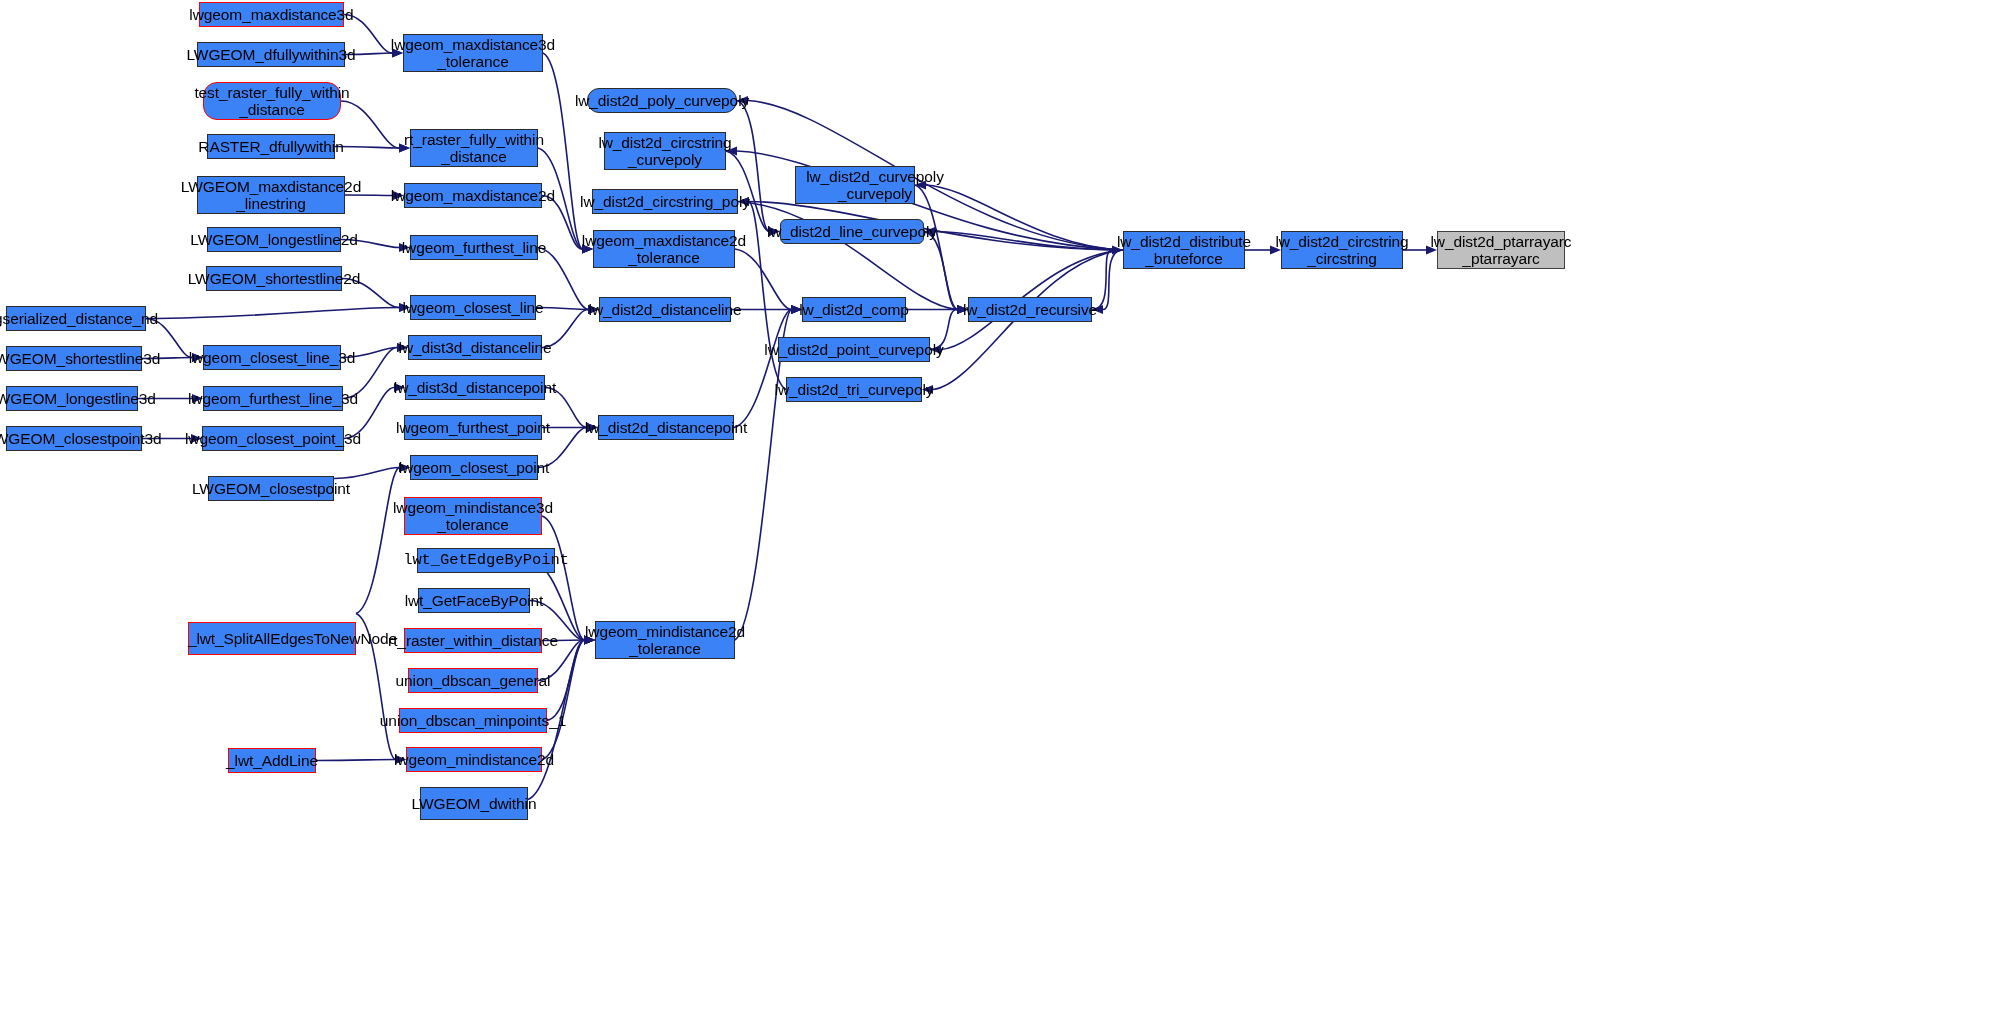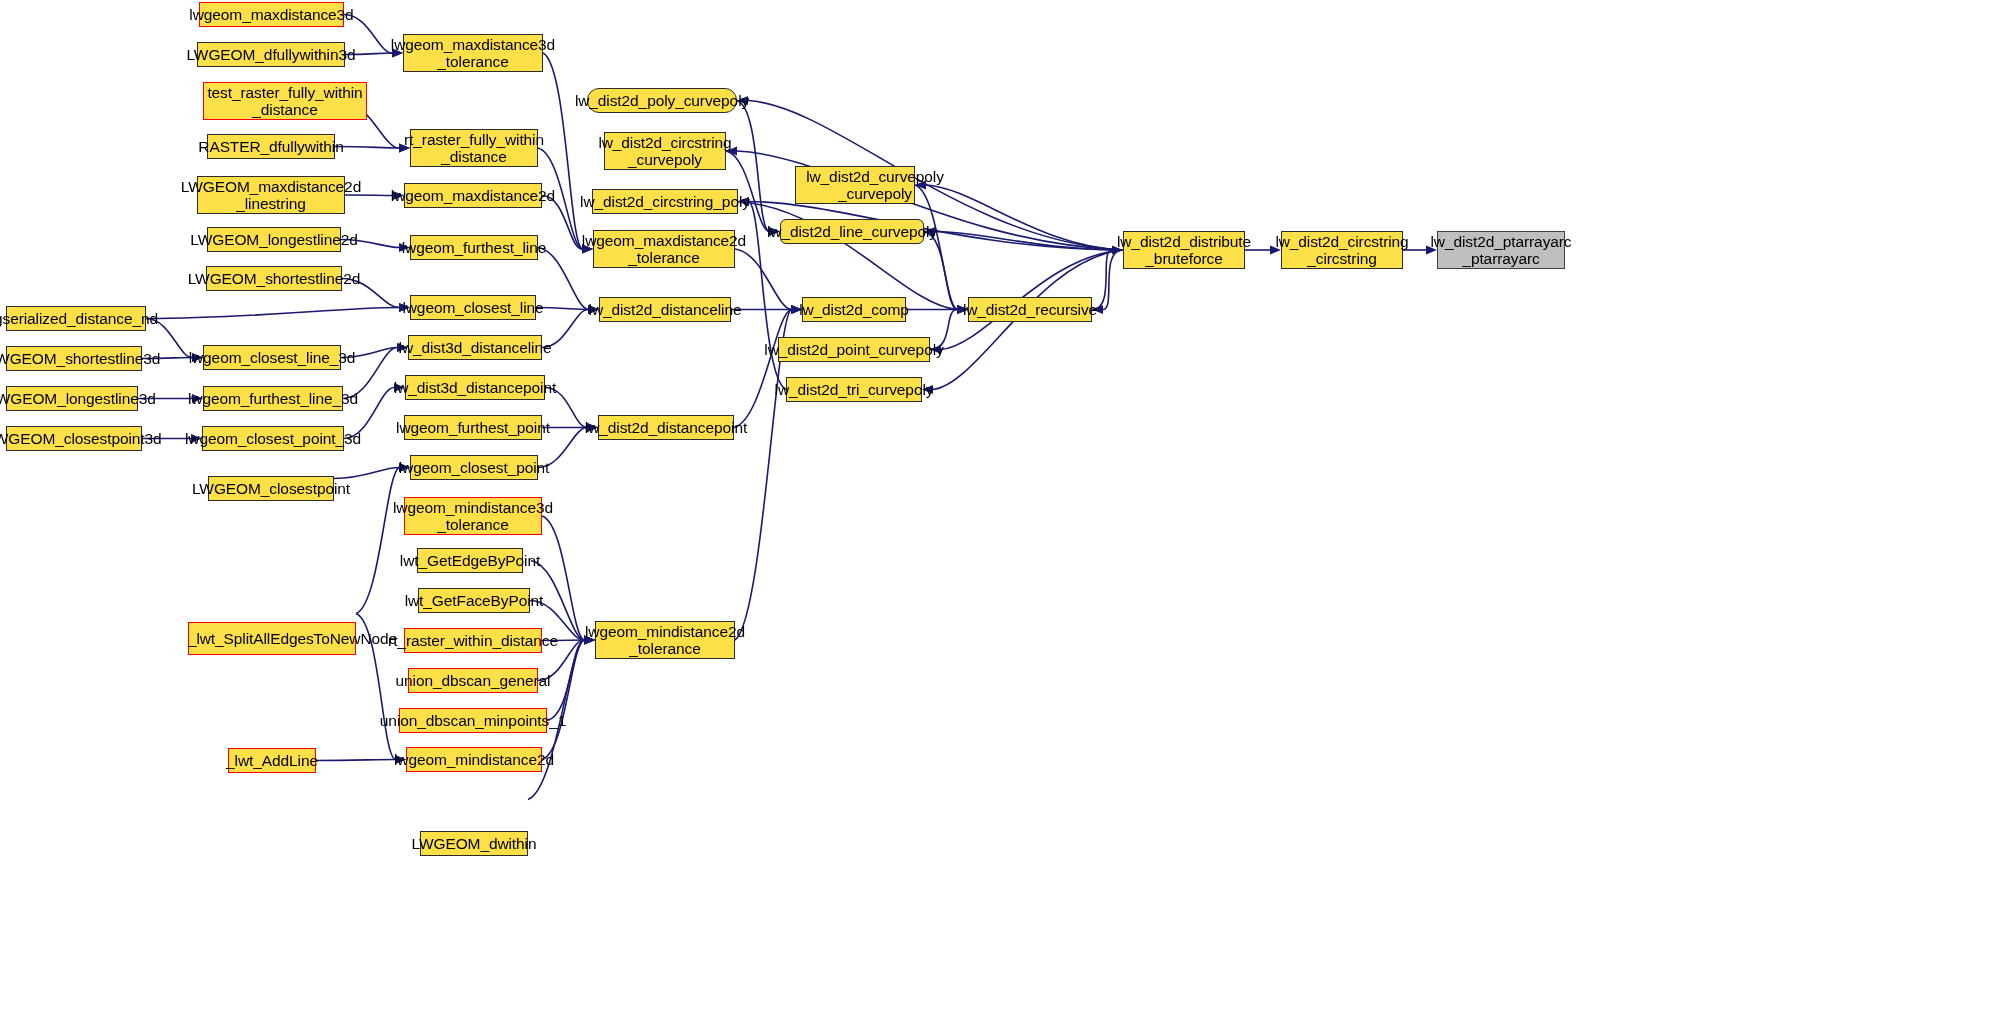--- a/index.html
+++ b/index.html
@@ -24,21 +24,21 @@
     height: 1035px;
     pointer-events: none;
   }
   .node {
     position: absolute;
     box-sizing: border-box;
     display: flex;
     align-items: center;
     justify-content: center;
     text-align: center;
-    background: #fde047;
+    background: #3b82f6;
     border: 1px solid #2b2b2b;
     color: #000000;
     font-size: 15.5px;
     line-height: 17px;
     letter-spacing: -0.1px;
     white-space: pre-line;
     padding: 0 4px;
     z-index: 5;
   }
   .node.red {
@@ -180,21 +180,21 @@
       <path class="edge-path" d="M 1245 250 C 1269 250, 1256.8 250, 1270 250"></path>
       <polygon class="arrow-head" points="1281,250 1270,245.5 1270,254.5"></polygon>
       <path class="edge-path" d="M 1403 250 C 1427 250, 1412.8 250, 1426 250"></path>
       <polygon class="arrow-head" points="1437,250 1426,245.5 1426,254.5"></polygon>
     </svg>
   <div id="node-layer">
       <div class="node red" style="left: 199px; top: 2px; width: 145px; height: 25px;">lwgeom_maxdistance3d</div>
       <div class="node" style="left: 197px; top: 42px; width: 148px; height: 25px;">LWGEOM_dfullywithin3d</div>
       <div class="node" style="left: 403px; top: 34px; width: 140px; height: 38px;">lwgeom_maxdistance3d
 _tolerance</div>
-      <div class="node red" style="left: 203px; top: 82px; width: 164px; height: 38px;">test_raster_fully_within
+      <div class="node red" style="left: 203px; top: 82px; width: 138px; height: 38px; border-radius: 14px;">test_raster_fully_within
 _distance</div>
       <div class="node" style="left: 207px; top: 134px; width: 128px; height: 25px;">RASTER_dfullywithin</div>
       <div class="node" style="left: 410px; top: 129px; width: 128px; height: 38px;">rt_raster_fully_within
 _distance</div>
       <div class="node" style="left: 197px; top: 176px; width: 148px; height: 38px;">LWGEOM_maxdistance2d
 _linestring</div>
       <div class="node" style="left: 404px; top: 183px; width: 138px; height: 25px;">lwgeom_maxdistance2d</div>
       <div class="node" style="left: 207px; top: 227px; width: 134px; height: 25px;">LWGEOM_longestline2d</div>
       <div class="node" style="left: 410px; top: 235px; width: 128px; height: 25px;">lwgeom_furthest_line</div>
       <div class="node" style="left: 206px; top: 266px; width: 136px; height: 25px;">LWGEOM_shortestline2d</div>
@@ -203,31 +203,31 @@
       <div class="node" style="left: 6px; top: 346px; width: 136px; height: 25px;">LWGEOM_shortestline3d</div>
       <div class="node" style="left: 203px; top: 345px; width: 138px; height: 25px;">lwgeom_closest_line_3d</div>
       <div class="node" style="left: 6px; top: 386px; width: 132px; height: 25px;">LWGEOM_longestline3d</div>
       <div class="node" style="left: 203px; top: 386px; width: 140px; height: 25px;">lwgeom_furthest_line_3d</div>
       <div class="node" style="left: 6px; top: 426px; width: 136px; height: 25px;">LWGEOM_closestpoint3d</div>
       <div class="node" style="left: 202px; top: 426px; width: 142px; height: 25px;">lwgeom_closest_point_3d</div>
       <div class="node" style="left: 208px; top: 476px; width: 126px; height: 25px;">LWGEOM_closestpoint</div>
       <div class="node" style="left: 410px; top: 455px; width: 128px; height: 25px;">lwgeom_closest_point</div>
       <div class="node red" style="left: 404px; top: 497px; width: 138px; height: 38px;">lwgeom_mindistance3d
 _tolerance</div>
-      <div class="node" style="left: 417px; top: 548px; width: 106px; height: 25px;">lwt_GetEdgeByPoint</div>
+      <div class="node" style="left: 417px; top: 548px; width: 138px; height: 25px; font-family: Liberation Mono, monospace;">lwt_GetEdgeByPoint</div>
       <div class="node" style="left: 418px; top: 588px; width: 112px; height: 25px;">lwt_GetFaceByPoint</div>
       <div class="node red" style="left: 188px; top: 622px; width: 168px; height: 33px; padding-left: 45px;">_lwt_SplitAllEdgesToNewNode</div>
       <div class="node red" style="left: 404px; top: 628px; width: 138px; height: 25px;">rt_raster_within_distance</div>
       <div class="node" style="left: 595px; top: 621px; width: 140px; height: 38px;">lwgeom_mindistance2d
 _tolerance</div>
       <div class="node red" style="left: 408px; top: 668px; width: 130px; height: 25px;">union_dbscan_general</div>
       <div class="node red" style="left: 399px; top: 708px; width: 148px; height: 25px;">union_dbscan_minpoints_1</div>
       <div class="node red" style="left: 228px; top: 748px; width: 88px; height: 25px;">_lwt_AddLine</div>
       <div class="node red" style="left: 406px; top: 747px; width: 136px; height: 25px;">lwgeom_mindistance2d</div>
-      <div class="node" style="left: 420px; top: 787px; width: 108px; height: 25px; margin-top: 44px;">LWGEOM_dwithin</div>
+      <div class="node" style="left: 420px; top: 787px; width: 108px; height: 33px;">LWGEOM_dwithin</div>
       <div class="node" style="left: 587px; top: 88px; width: 150px; height: 25px; border-radius: 12px;">lw_dist2d_poly_curvepoly</div>
       <div class="node" style="left: 604px; top: 132px; width: 122px; height: 38px;">lw_dist2d_circstring
 _curvepoly</div>
       <div class="node" style="left: 592px; top: 189px; width: 146px; height: 25px;">lw_dist2d_circstring_poly</div>
       <div class="node" style="left: 593px; top: 230px; width: 142px; height: 38px;">lwgeom_maxdistance2d
 _tolerance</div>
       <div class="node" style="left: 795px; top: 166px; width: 120px; height: 38px; padding-left: 44px;">lw_dist2d_curvepoly
 _curvepoly</div>
       <div class="node" style="left: 780px; top: 219px; width: 144px; height: 25px; border-radius: 6px;">lw_dist2d_line_curvepoly</div>
       <div class="node" style="left: 599px; top: 297px; width: 132px; height: 25px;">lw_dist2d_distanceline</div>

